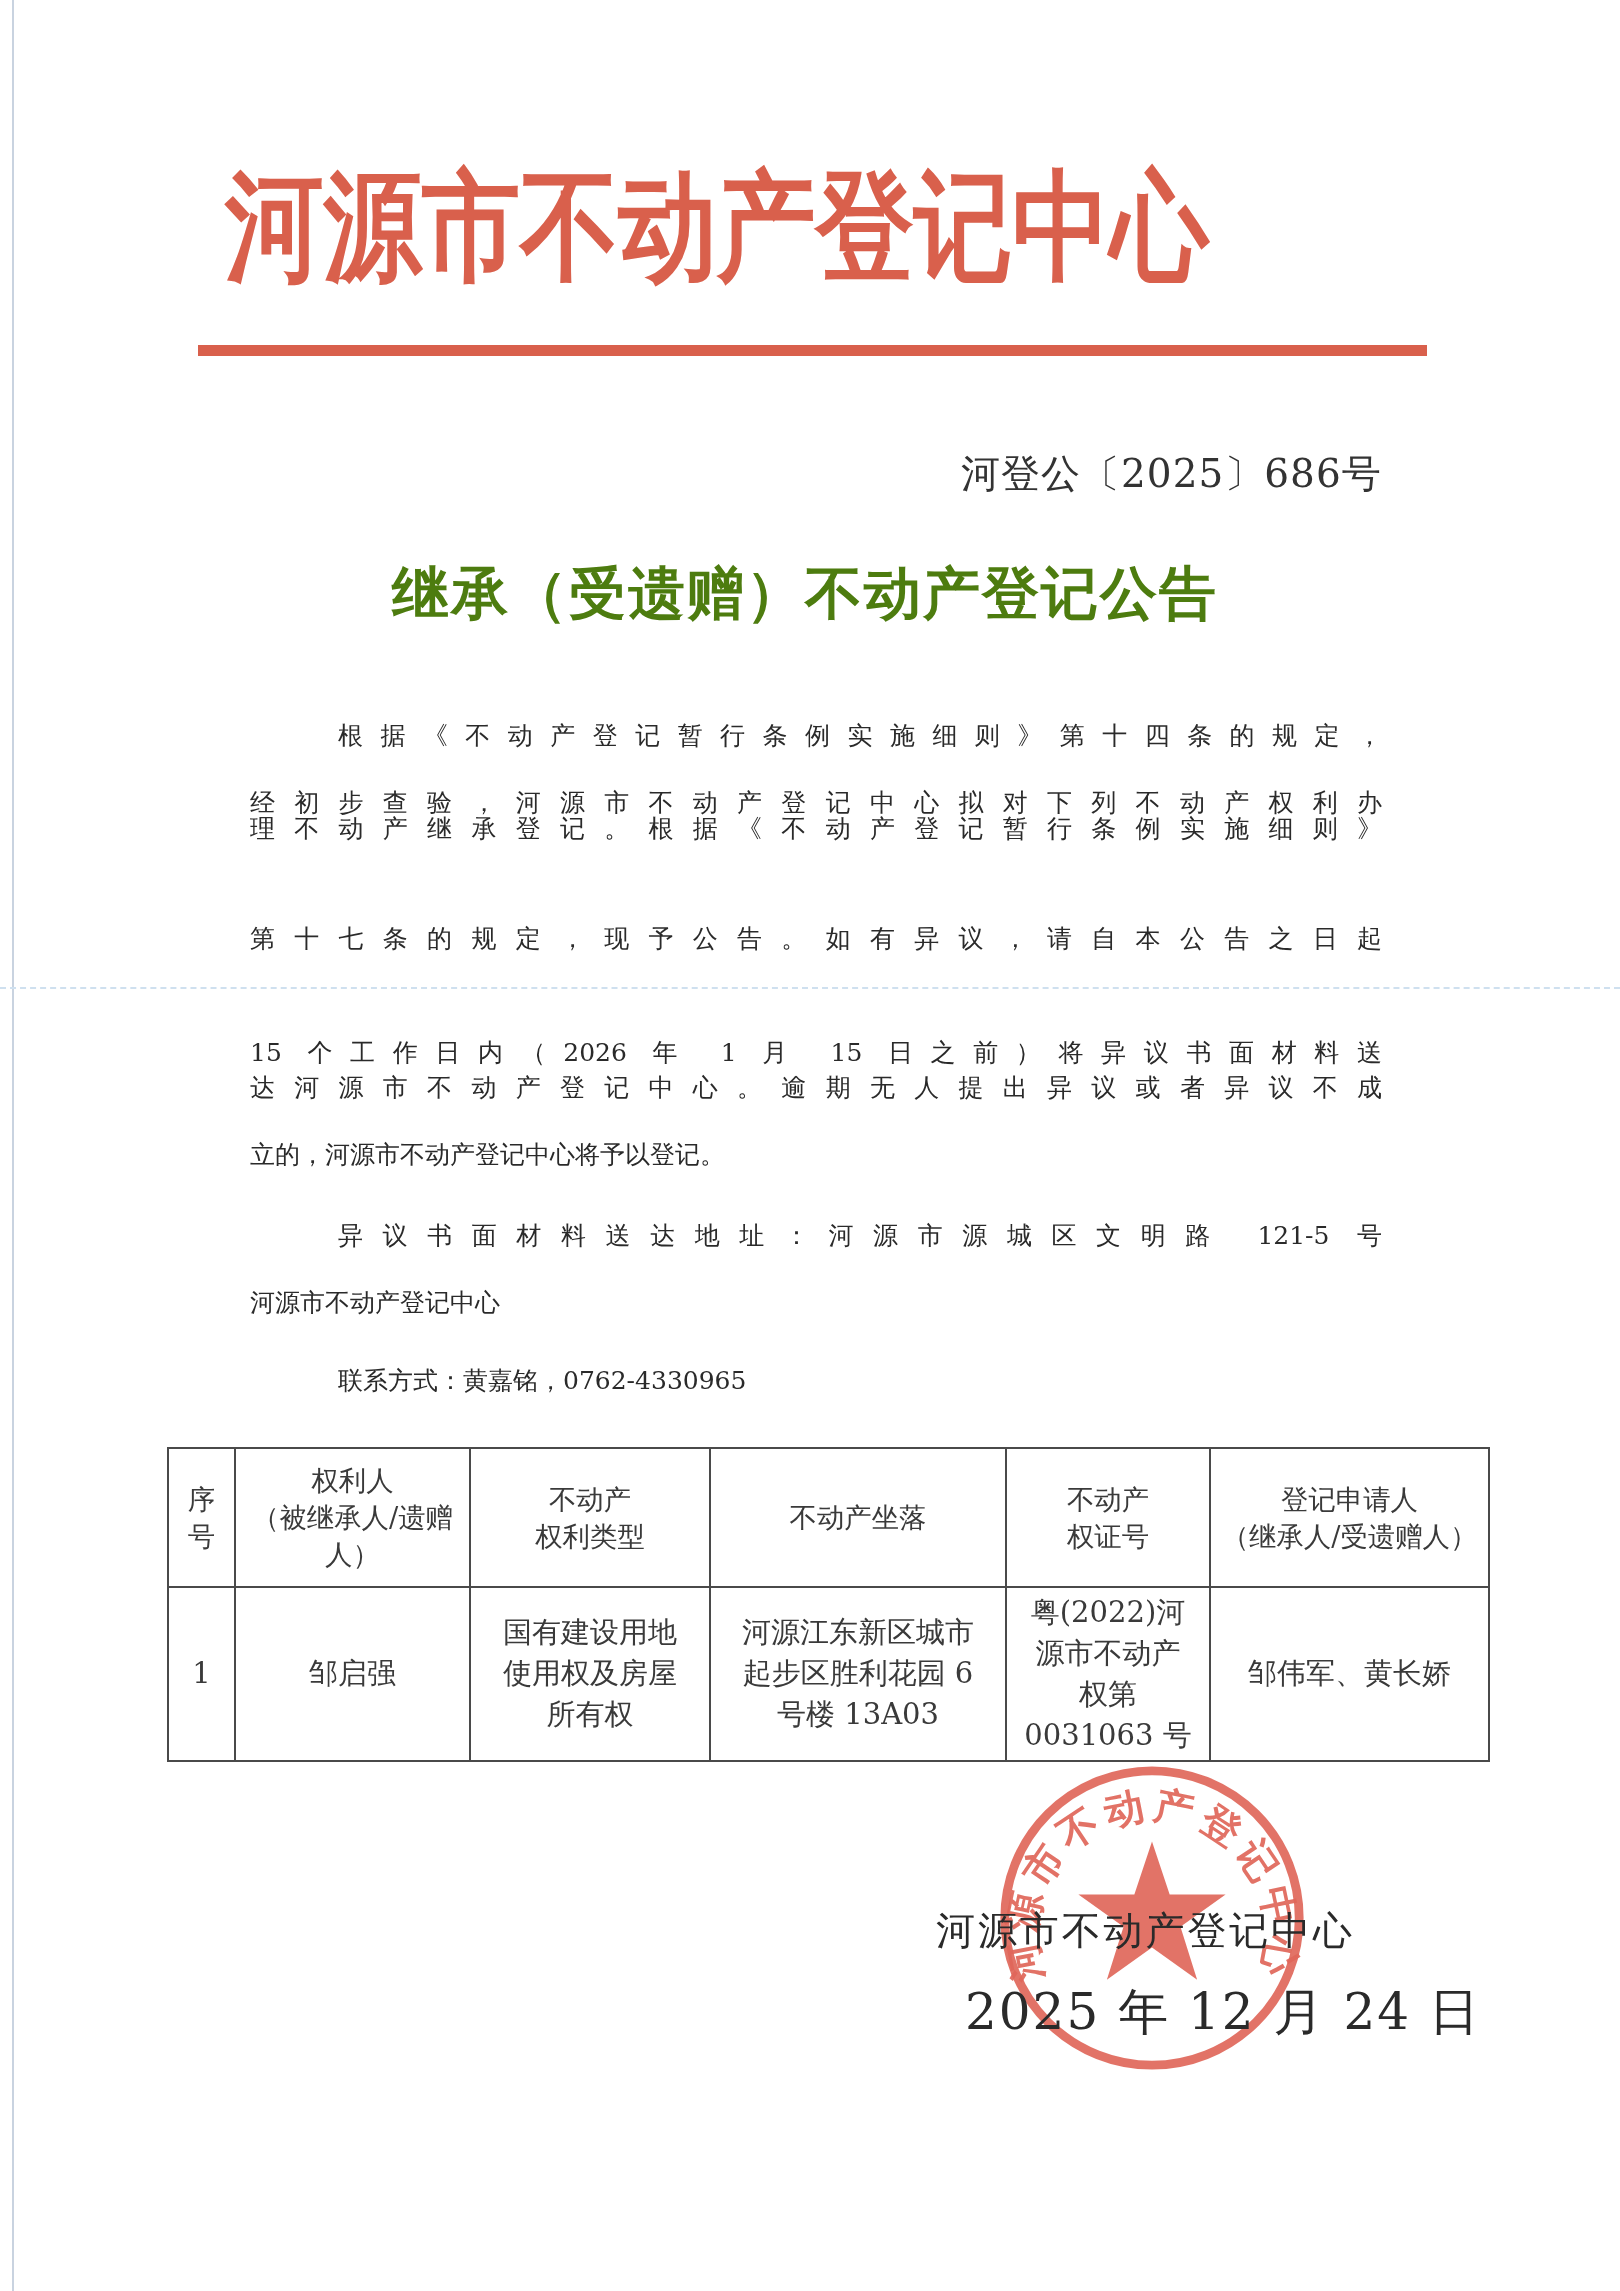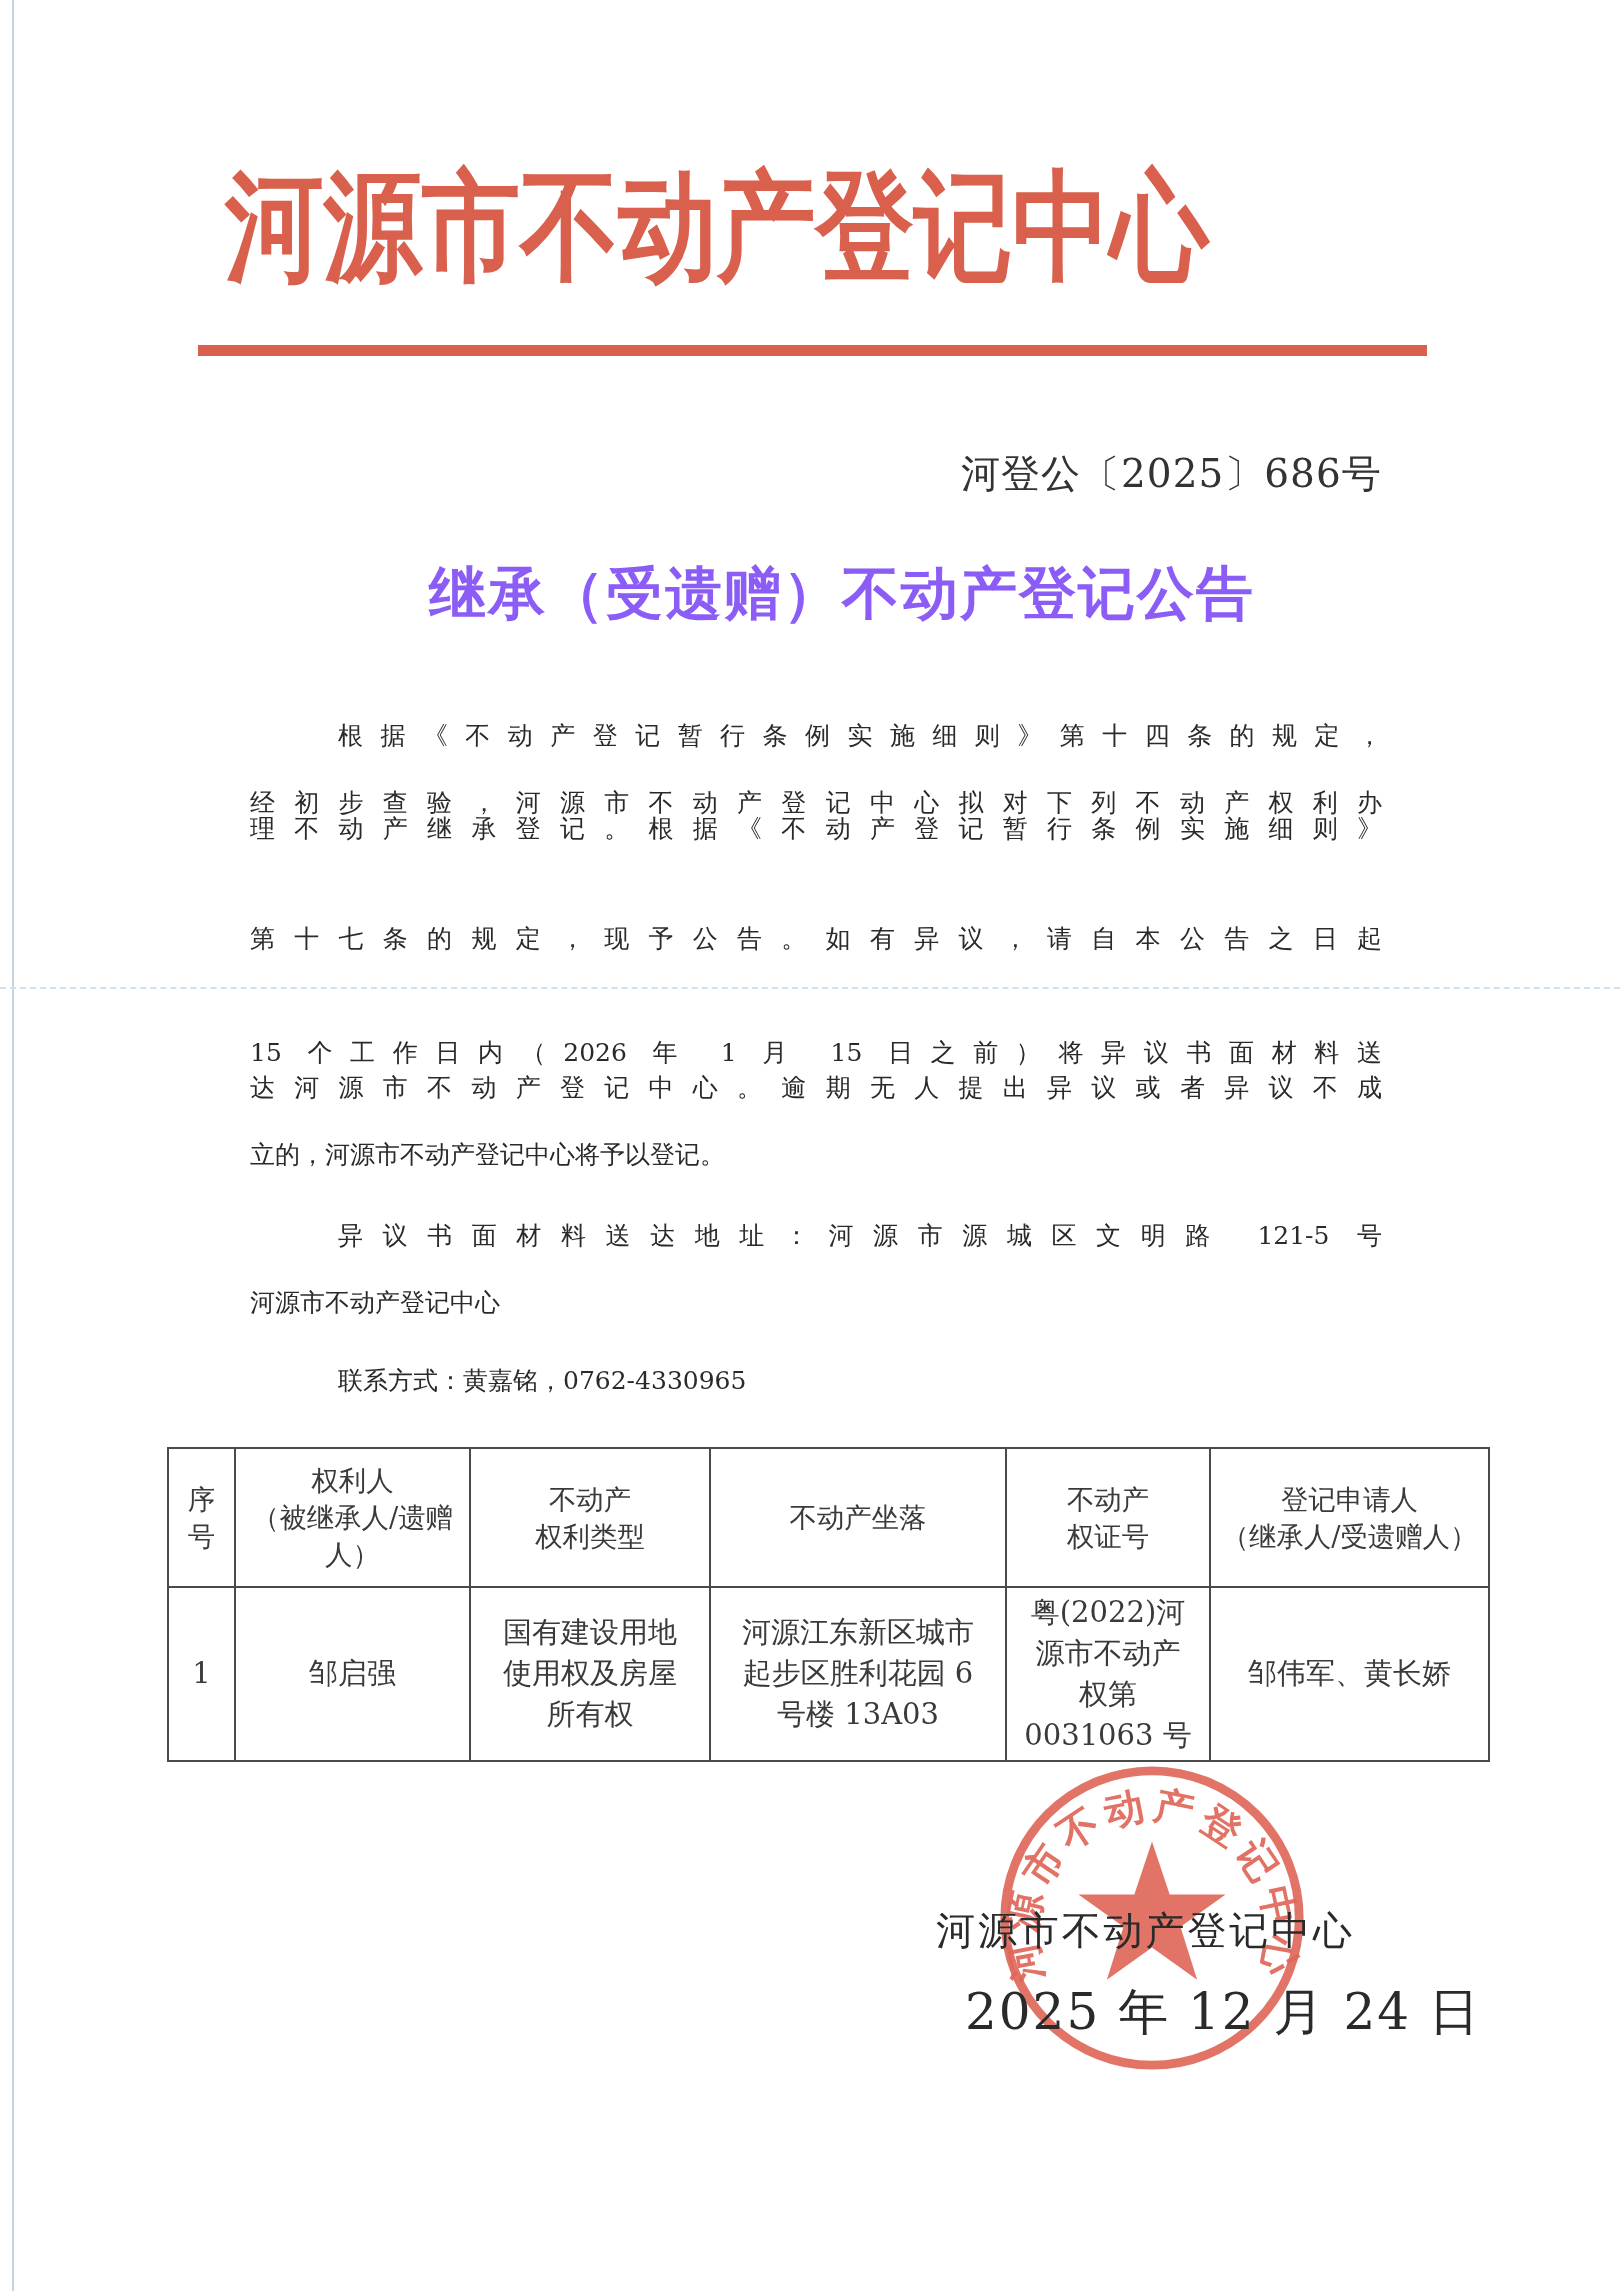--- a/index.html
+++ b/index.html
@@ -26,22 +26,22 @@
   .letterhead span { display: inline-block; width: 144px; text-align: center; }
   .red-rule {
     position: absolute; left: 198px; top: 345px; width: 1229px; height: 10.8px;
     background: #d9604c;
   }
   .doc-number {
     position: absolute; left: 961px; top: 446px; font-size: 39px; line-height: 55px;
     color: #333; white-space: nowrap; letter-spacing: 1px;
   }
   .doc-title {
-    position: absolute; left: 392px; top: 554px; width: 863px; text-align: right;
-    font-size: 57px; font-weight: bold; line-height: 78px; color: #8b5cf6;
+    position: absolute; left: 392px; top: 554px; width: 863px; text-align: left;
+    font-size: 57px; font-weight: bold; line-height: 78px; color: #4d7c0f;
     white-space: nowrap; letter-spacing: 2px;
   }
   .line {
     position: absolute; left: 250px; width: 1132px;
     font-size: 25px; line-height: 55px; color: #2a2a2a; white-space: nowrap;
     text-align: justify; text-align-last: justify;
   }
   .line.indent { left: 338px; width: 1044px; }
   .line.short { text-align-last: left; }
   

